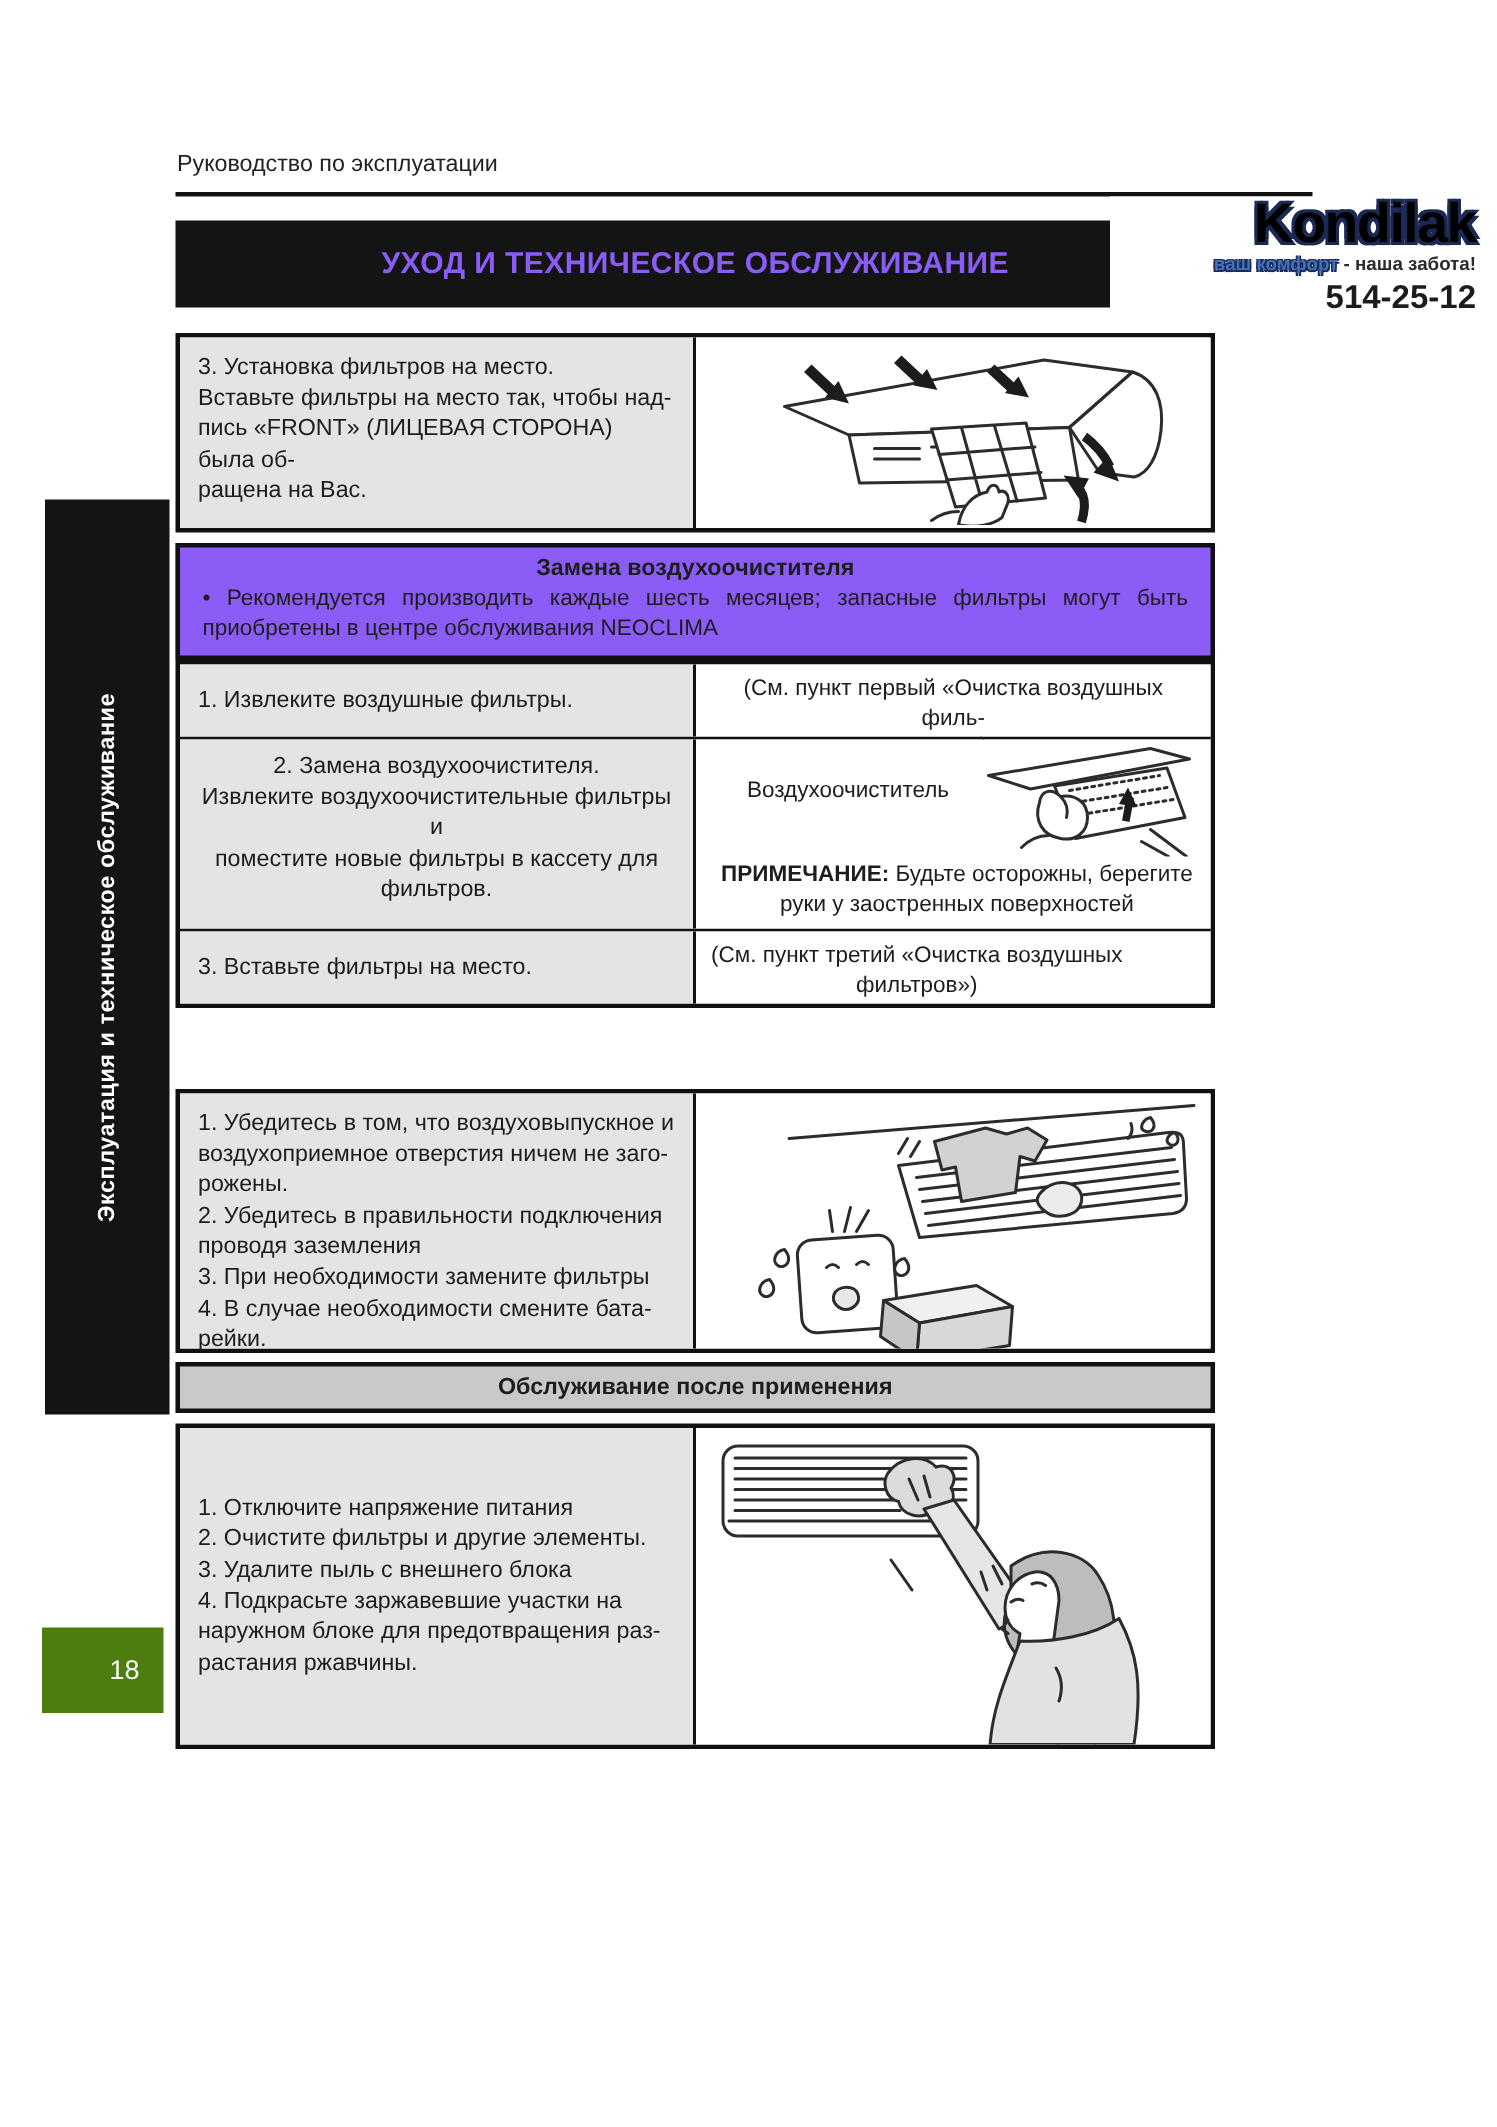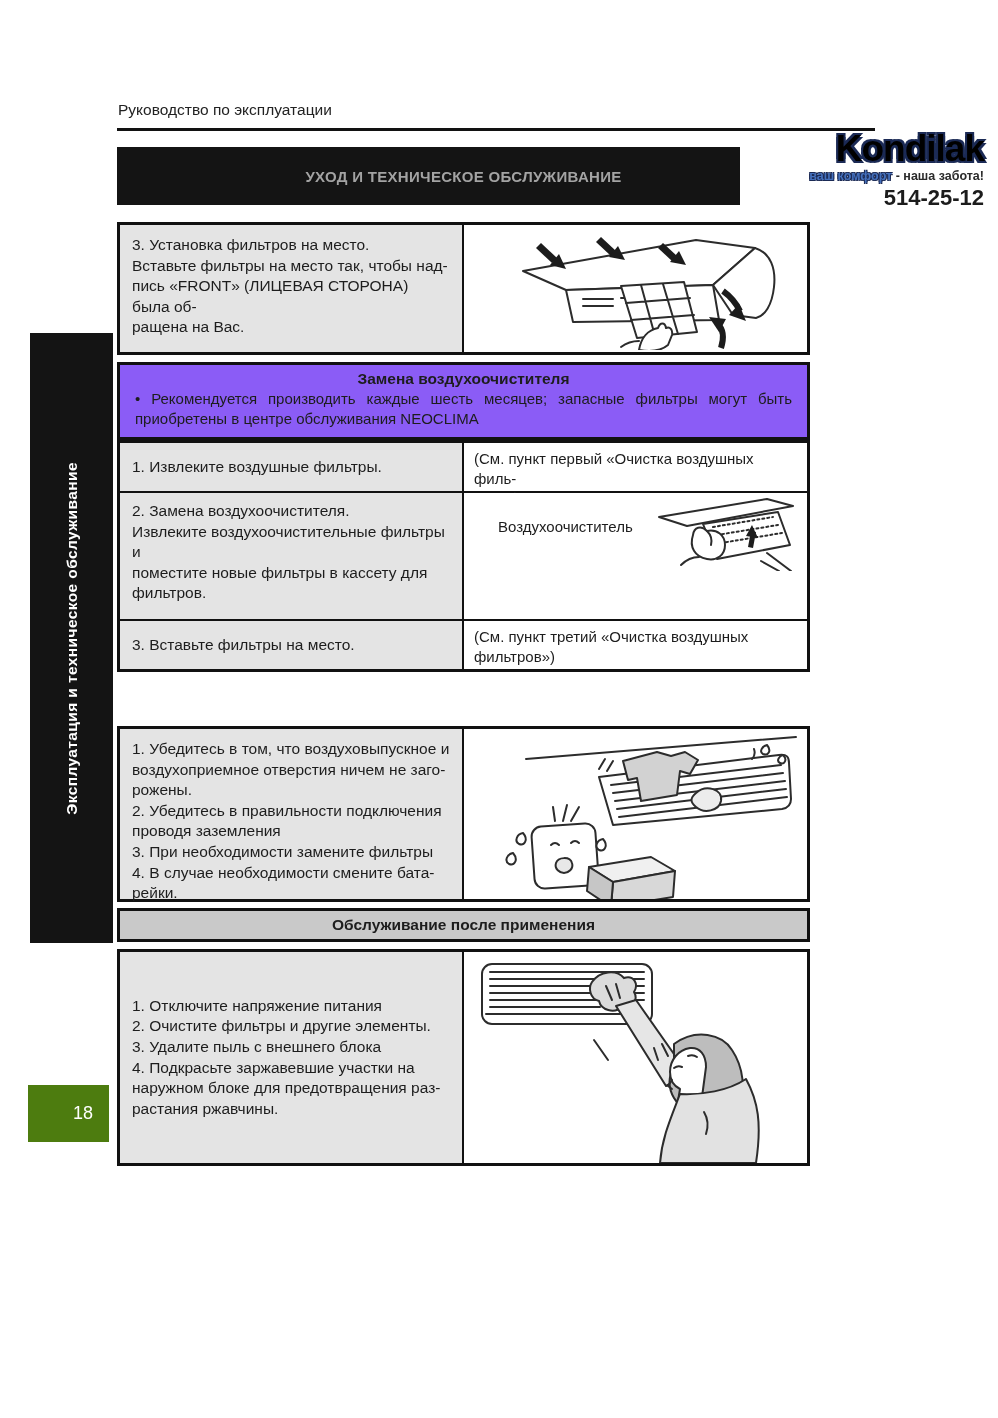--- a/index.html
+++ b/index.html
@@ -8,21 +8,21 @@
     font-family:"Liberation Sans", sans-serif;color:#1d1d1d;overflow:hidden;
   }
   .abs{position:absolute;}
   
   .doc-title{left:118px;top:101px;font-size:15.5px;color:#222;}
   .rule{left:117px;top:128px;width:758px;height:3px;background:#121212;}
   .banner{left:117px;top:147px;width:738px;height:58px;background:#141414;}
   .banner-title{
     position:absolute;left:0;top:0;width:693px;height:58px;
     display:flex;align-items:center;justify-content:center;
-    color:#a3a3a3;font-weight:bold;font-size:15px;letter-spacing:.3px;
+    color:#8b5cf6;font-weight:bold;font-size:20px;letter-spacing:.3px;
   }
   
   .logo{left:740px;top:131px;width:238px;background:#fff;text-align:right;padding:0 2px 2px 6px;}
   .logo-brand{
     font-weight:bold;font-size:37px;line-height:36px;letter-spacing:-1px;
     color:#000000;
     text-shadow:-2px -2px 0 #1b2a55, 2px -2px 0 #1b2a55, -2px 2px 0 #1b2a55, 2px 2px 0 #1b2a55;
   }
   .logo-tagline{font-size:12.5px;font-weight:bold;line-height:15px;margin-top:2px;white-space:nowrap;}
   .logo-tagline .blue{color:#4470bd;text-shadow:-1px -1px 0 #1b2a55,1px -1px 0 #1b2a55,-1px 1px 0 #1b2a55,1px 1px 0 #1b2a55;}
@@ -42,21 +42,21 @@
   .tbl{left:117px;width:693px;border:3px solid #111;box-sizing:border-box;display:flex;background:#fff;}
   .cell-l{width:344px;background:#e4e4e4;border-right:2px solid #111;box-sizing:border-box;
     padding:10px 12px;font-size:15.5px;line-height:1.33;}
   .cell-r{flex:1;background:#fff;position:relative;display:flex;align-items:center;justify-content:center;}
   .pre{white-space:pre-line;}
   .hdr-box{left:117px;width:693px;border:3px solid #111;box-sizing:border-box;background:#8b5cf6;}
   .hdr-box .hd{font-weight:bold;font-size:15.5px;text-align:center;margin-top:5px;}
   .hdr-box .bullet{font-size:15px;line-height:1.35;text-align:justify;padding:1px 15px 6px 15px;}
   .bar-hdr{left:117px;width:693px;border:3px solid #111;box-sizing:border-box;background:#c9c9c9;
     display:flex;align-items:center;justify-content:center;font-weight:bold;font-size:15.5px;}
-  .rows{left:117px;width:693px;border:3px solid #111;box-sizing:border-box;background:#fff;}
+  .rows{left:117px;width:693px;border:3px solid #111;box-sizing:border-box;background:#fff;text-align:center;}
   .row{display:flex;border-top:2px solid #111;}
   .row:first-child{border-top:none;}
   .row .cell-l{padding:8px 12px;display:flex;align-items:center;}
   .row .cell-r{align-items:flex-start;justify-content:flex-start;padding:6px 10px;font-size:15px;line-height:1.3;}
   .r2-right{position:relative;padding:0 !important;display:block !important;}
   .r2-label{position:absolute;left:34px;top:24px;font-size:15px;}
   .r2-note{position:absolute;left:9px;right:4px;bottom:7px;font-size:15px;line-height:1.3;}
   .r2-note b{font-weight:bold;}
   svg .ln{fill:none;stroke:#2c2c2c;stroke-width:2;stroke-linecap:round;stroke-linejoin:round;}
   svg .fw{fill:#fff;stroke:#2c2c2c;stroke-width:2;stroke-linejoin:round;}
@@ -137,20 +137,22 @@
         <svg width="150" height="76" viewBox="0 0 150 76" style="position:absolute;right:6px;top:2px;">
           <path class="fw" d="M8,22 L116,4 L142,11 L36,31 Z"></path>
           <path class="fw" d="M52,29 L127,17 L139,50 L66,64 Z"></path>
           <path class="ln" stroke-dasharray="2,3" d="M62,32 L122,22 M66,40 L127,30 M70,48 L131,38"></path>
           <path class="blk" d="M97,52 l3,-16 5,1 -3,16 z"></path>
             <path class="blk" d="M101,30 L95,41 L107,43 Z"></path>
           <path class="fw" d="M42,40 C38,52 44,62 56,64 C66,66 74,60 74,50 C74,40 66,34 56,36 C50,30 43,32 42,40 Z"></path>
           <path class="ln" d="M56,36 q6,6 4,14 M30,70 q8,-8 18,-8"></path>
           <path class="ln" d="M116,58 L140,76 M110,66 L128,76"></path>
         </svg>
+        <div class="r2-note pre"><b>ПРИМЕЧАНИЕ:</b><span> Будьте осторожны, берегите
+руки у заостренных поверхностей</span></div>
       </div>
     </div>
     <div class="row" style="height:48px;">
       <div class="cell-l">3. Вставьте фильтры на место.</div>
       <div class="cell-r pre">(См. пункт третий «Очистка воздушных
 фильтров»)</div>
     </div>
   </div>
 
   <div class="abs tbl" style="top:726px;height:176px;">

